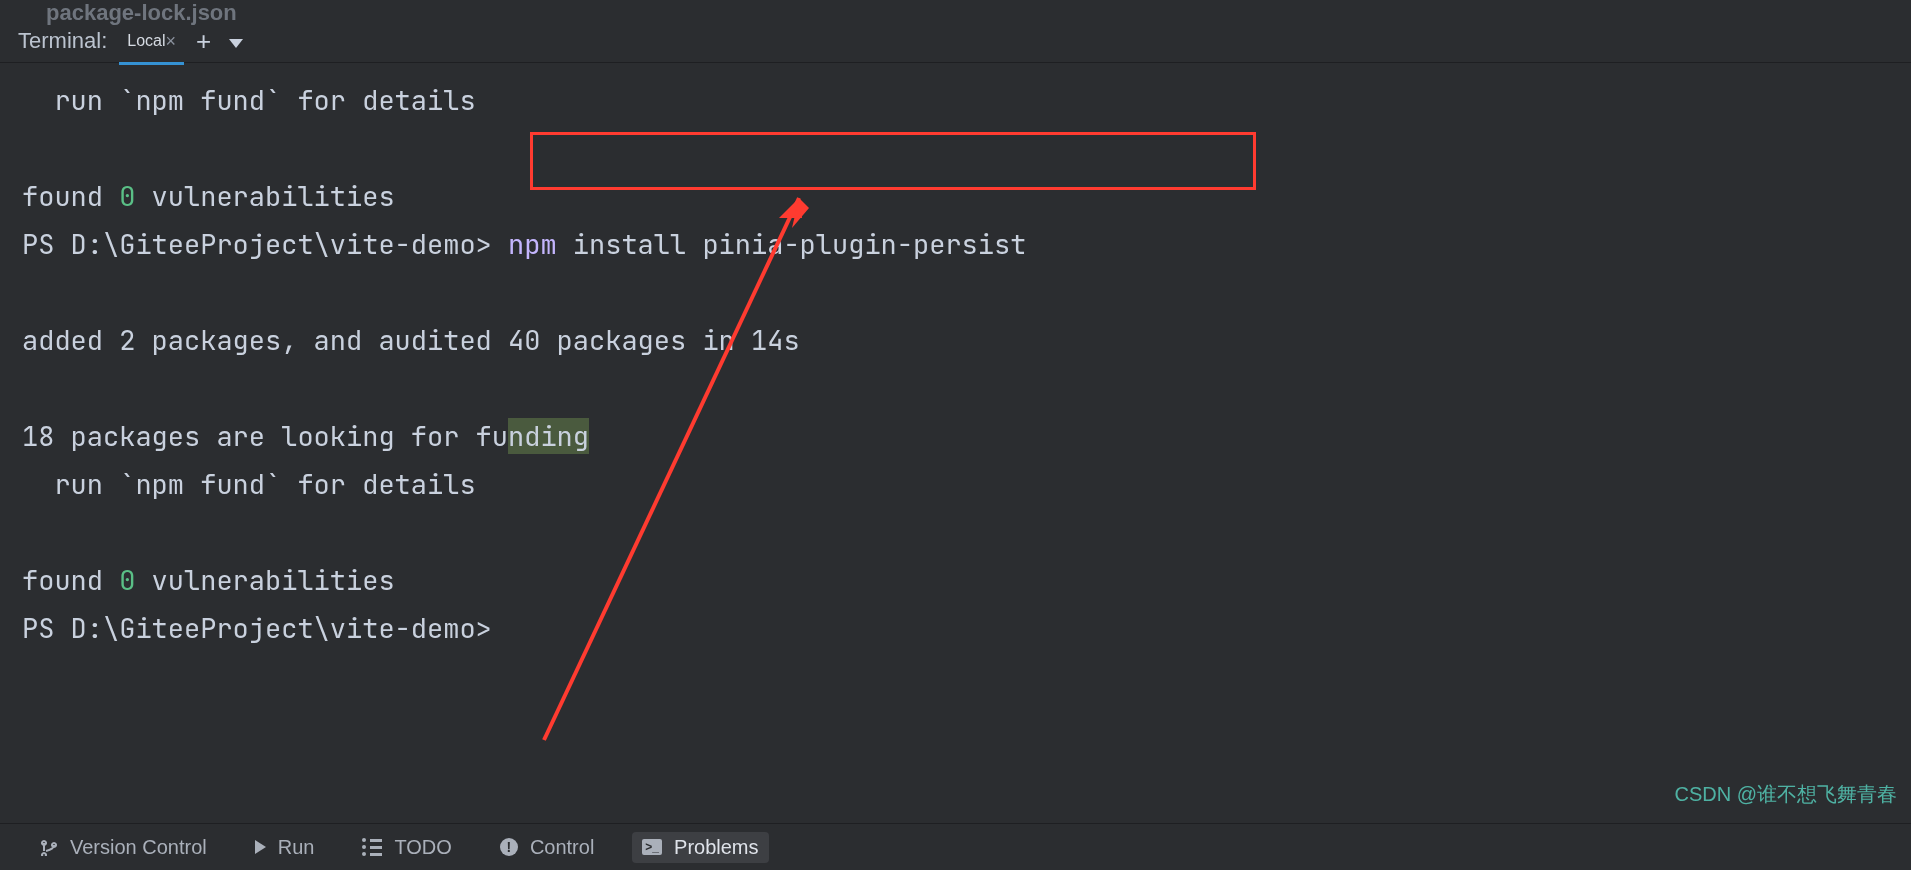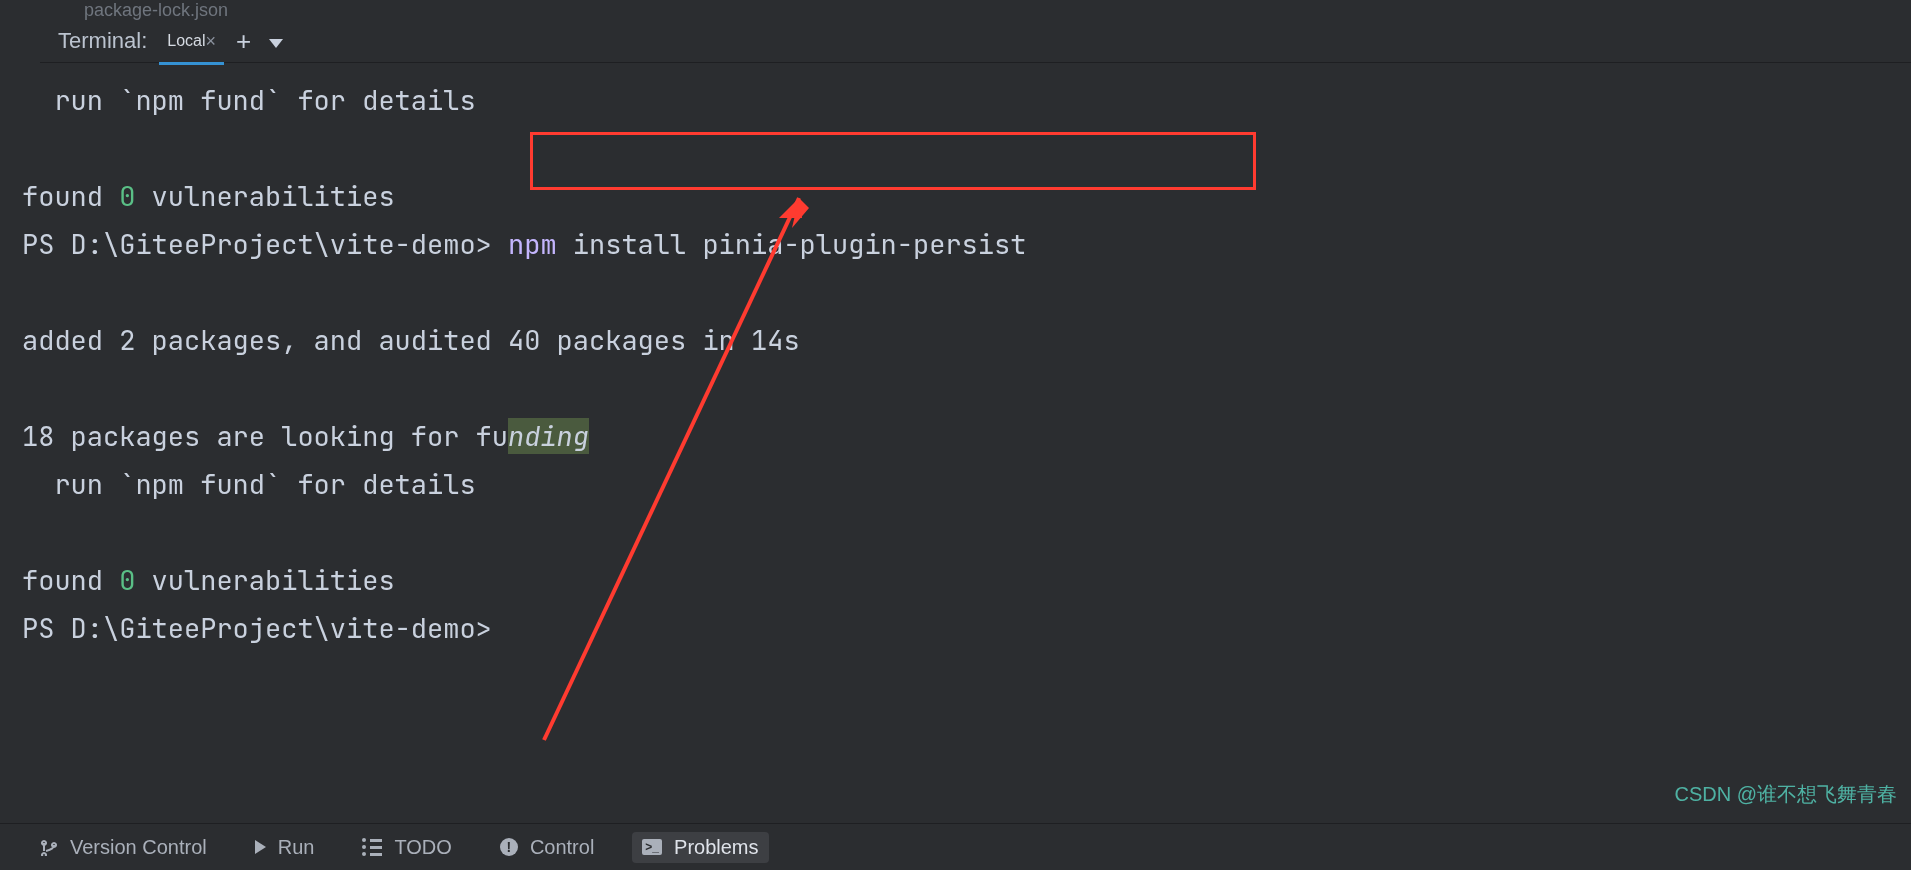--- a/index.html
+++ b/index.html
@@ -1,31 +1,31 @@
 <!DOCTYPE html>
 <html><head>
 <meta charset="utf-8">
 <style>
   html,body{margin:0;padding:0;width:1911px;height:870px;background:#2b2d30;overflow:hidden;
     font-family:"Segoe UI",Tahoma,sans-serif;color:#aab0ba;}
-  .top-clip{position:absolute;left:0;top:0;right:0;height:20px;color:#6f757e;font-size:18px;padding-left:84px;}
-  .tool-tabs{position:absolute;left:0;top:20px;right:0;height:42px;border-bottom:1px solid #1e1f22;display:flex;align-items:center;padding:0 18px;gap:18px;margin-left:40px;}
+  .top-clip{position:absolute;left:0;top:0;right:0;height:20px;color:#6f757e;font-size:22px;padding-left:46px;font-weight:bold;}
+  .tool-tabs{position:absolute;left:0;top:20px;right:0;height:42px;border-bottom:1px solid #1e1f22;display:flex;align-items:center;padding:0 18px;gap:18px;}
   .tool-title{color:#bbc3cf;font-size:22px;}
   .tab{display:flex;align-items:center;padding:4px 2px;position:relative;}
   .tab.active{color:#d6dbe3;}
   .tab.active::after{content:"";position:absolute;left:-6px;right:-6px;bottom:-9px;height:3px;background:#3592d4;}
   .tab-close{color:#8a919d;font-size:18px;}
   .ico{display:inline-flex;align-items:center;justify-content:center;}
   .plus{font-size:26px;color:#c9d1de;}
   .chev{width:0;height:0;border-left:7px solid transparent;border-right:7px solid transparent;border-top:9px solid #c9d1de;margin-top:4px;}
   .terminal{position:absolute;left:0;right:0;top:62px;bottom:60px;padding:14px 22px;
     font-family:"JetBrains Mono",Consolas,monospace;font-size:27px;line-height:48px;white-space:pre;color:#c9d1de;cursor:text;}
   .num{color:#5abf86;}
   .npm{color:#c4b5fd;}
-  .hl{background:#4a5a3e;font-style:italic;}
+  .hl{background:#4a5a3e;}
   .red-box{position:absolute;left:530px;top:70px;width:720px;height:52px;border:3px solid #ff3b30;pointer-events:none;}
   .arrow-svg{position:absolute;left:534px;top:118px;width:280px;height:562px;pointer-events:none;}
   .bottom{position:absolute;left:0;right:0;bottom:0;height:46px;border-top:1px solid #1e1f22;
     display:flex;align-items:center;gap:28px;padding:0 30px;color:#aab0ba;font-size:20px;background:#2b2d30;}
   .bitem{display:flex;align-items:center;gap:12px;padding:4px 10px;}
   .bitem.active{background:#3d3f43;color:#dfe3ea;border-radius:4px;}
   .play{width:0;height:0;border-top:7px solid transparent;border-bottom:7px solid transparent;border-left:11px solid #aab0ba;}
   .lines{display:flex;flex-direction:column;gap:3px;}
   .lines span{display:flex;align-items:center;gap:4px;}
   .lines span::before{content:"";width:4px;height:4px;background:#aab0ba;border-radius:50%;}

